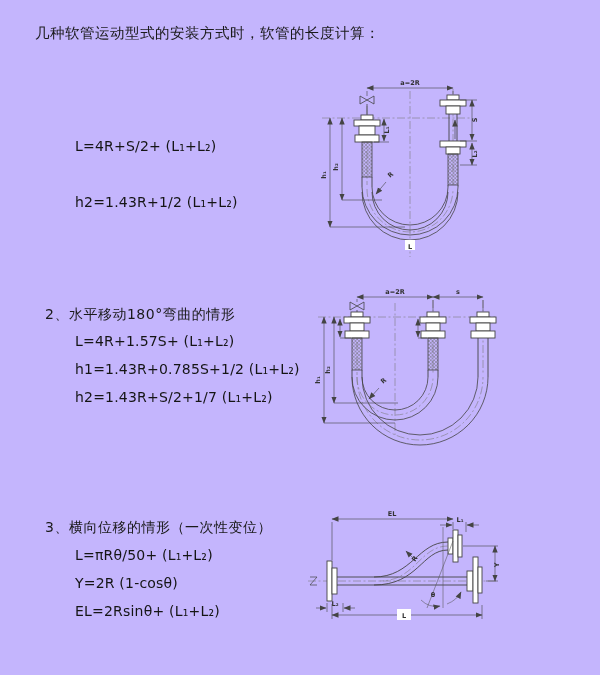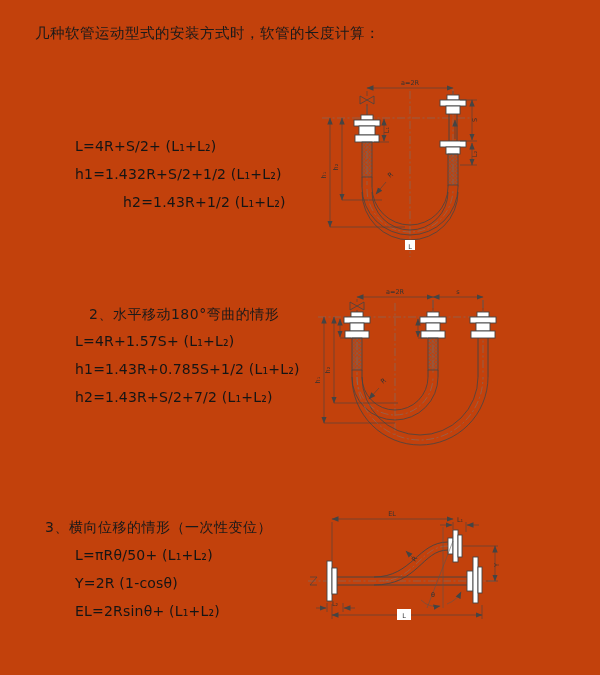--- a/index.html
+++ b/index.html
@@ -1,60 +1,59 @@
 <!DOCTYPE html>
 <html><head>
 <meta charset="utf-8">
 <style>
   html,body{margin:0;padding:0;background:#888;}
   .page{
     position:relative;
     width:600px;height:675px;
-    background:#c2410c;
+    background:#c4b5fd;
     font-family:"DejaVu Sans","Liberation Sans",sans-serif;
     color:#1a1a1a;
     overflow:hidden;
   }
   .title{
     position:absolute;left:35px;top:24px;
     font-size:14.5px;font-weight:500;letter-spacing:.5px;
   }
   .heading{
     position:absolute;left:45px;
     font-size:14px;font-weight:500;letter-spacing:.5px;
   }
   .formula{
     position:absolute;left:75px;
     font-size:14px;letter-spacing:.2px;color:#151515;
   }
-  .diagram{position:absolute;}
+  .diagram{position:absolute;font-weight:bold;}
   svg{display:block;}
   svg text{font-family:"DejaVu Sans","Liberation Sans",sans-serif;fill:#333;font-size:6.5px;}
-  .h1pos{top:107px;} .f11{top:138px;text-align:right;} .f12{top:166px;} .f13{top:194px;margin-left:48px;}
-  .h2pos{top:306px;margin-left:44px;} .f21{top:333px;text-align:right;} .f22{top:361px;} .f23{top:389px;}
+  .h1pos{top:107px;} .f11{top:138px;text-align:right;} .f12{top:166px;} .f13{top:194px;}
+  .h2pos{top:306px;} .f21{top:333px;text-align:right;} .f22{top:361px;} .f23{top:389px;}
   .h3pos{top:519px;text-align:center;} .f31{top:547px;} .f32{top:575px;} .f33{top:603px;}
   .d1{left:310px;top:75px;}
   .d2{left:310px;top:285px;}
   .d3{left:300px;top:505px;}
 </style>
 </head>
 <body>
 
 <div class="page">
 
   <div class="title">几种软管运动型式的安装方式时，软管的长度计算：</div>
 
   <div class="formula f11">L=4R+S/2+ (L₁+L₂)</div>
-  <div class="formula f12">h1=1.432R+S/2+1/2 (L₁+L₂)</div>
   <div class="formula f13">h2=1.43R+1/2 (L₁+L₂)</div>
 
   <div class="heading h2pos">2、水平移动180°弯曲的情形</div>
   <div class="formula f21">L=4R+1.57S+ (L₁+L₂)</div>
   <div class="formula f22">h1=1.43R+0.785S+1/2 (L₁+L₂)</div>
-  <div class="formula f23">h2=1.43R+S/2+7/2 (L₁+L₂)</div>
+  <div class="formula f23">h2=1.43R+S/2+1/7 (L₁+L₂)</div>
 
   <div class="heading h3pos">3、横向位移的情形（一次性变位）</div>
   <div class="formula f31">L=πRθ/50+ (L₁+L₂)</div>
   <div class="formula f32">Y=2R (1-cosθ)</div>
   <div class="formula f33">EL=2Rsinθ+ (L₁+L₂)</div>
 
   <div class="diagram d1">
     <svg width="290" height="190" viewBox="0 0 290 190">
       <defs>
         <marker id="ar1" markerWidth="7.5" markerHeight="7" refX="6.5" refY="3.5" orient="auto-start-reverse" markerUnits="userSpaceOnUse">

